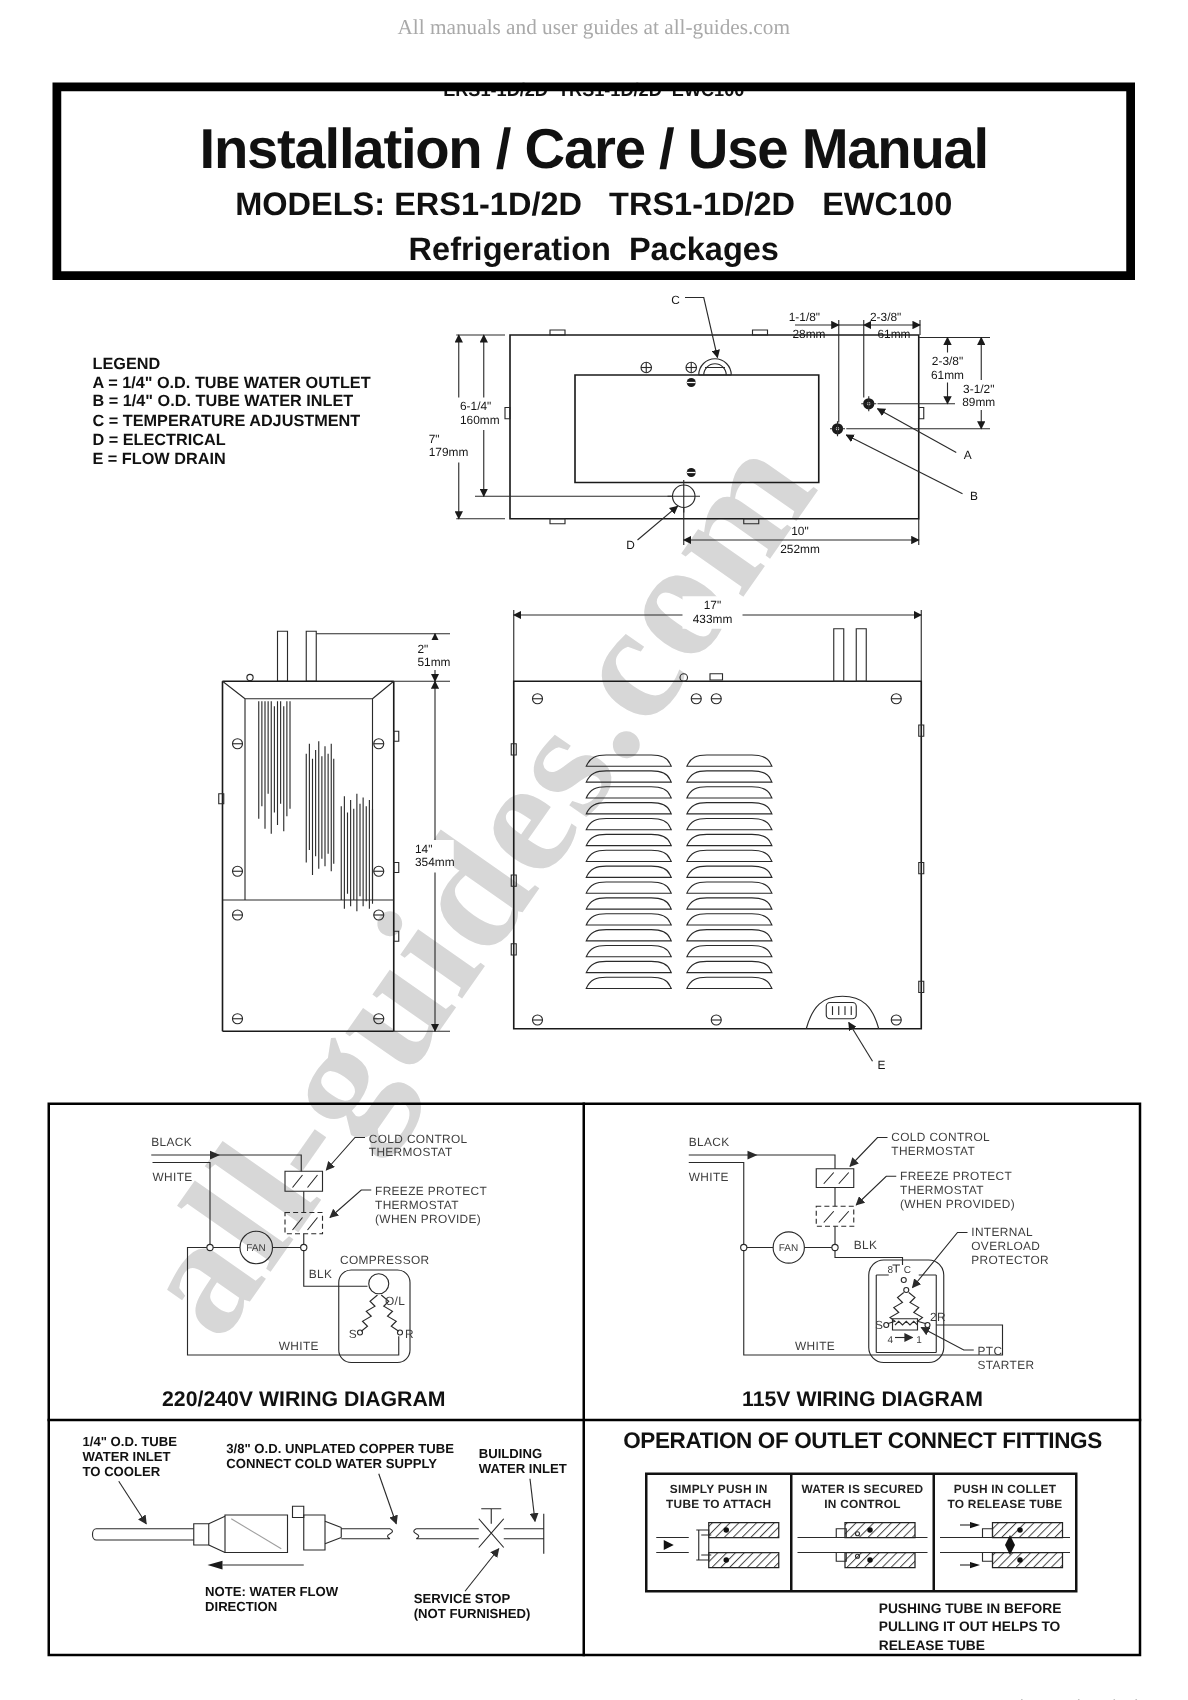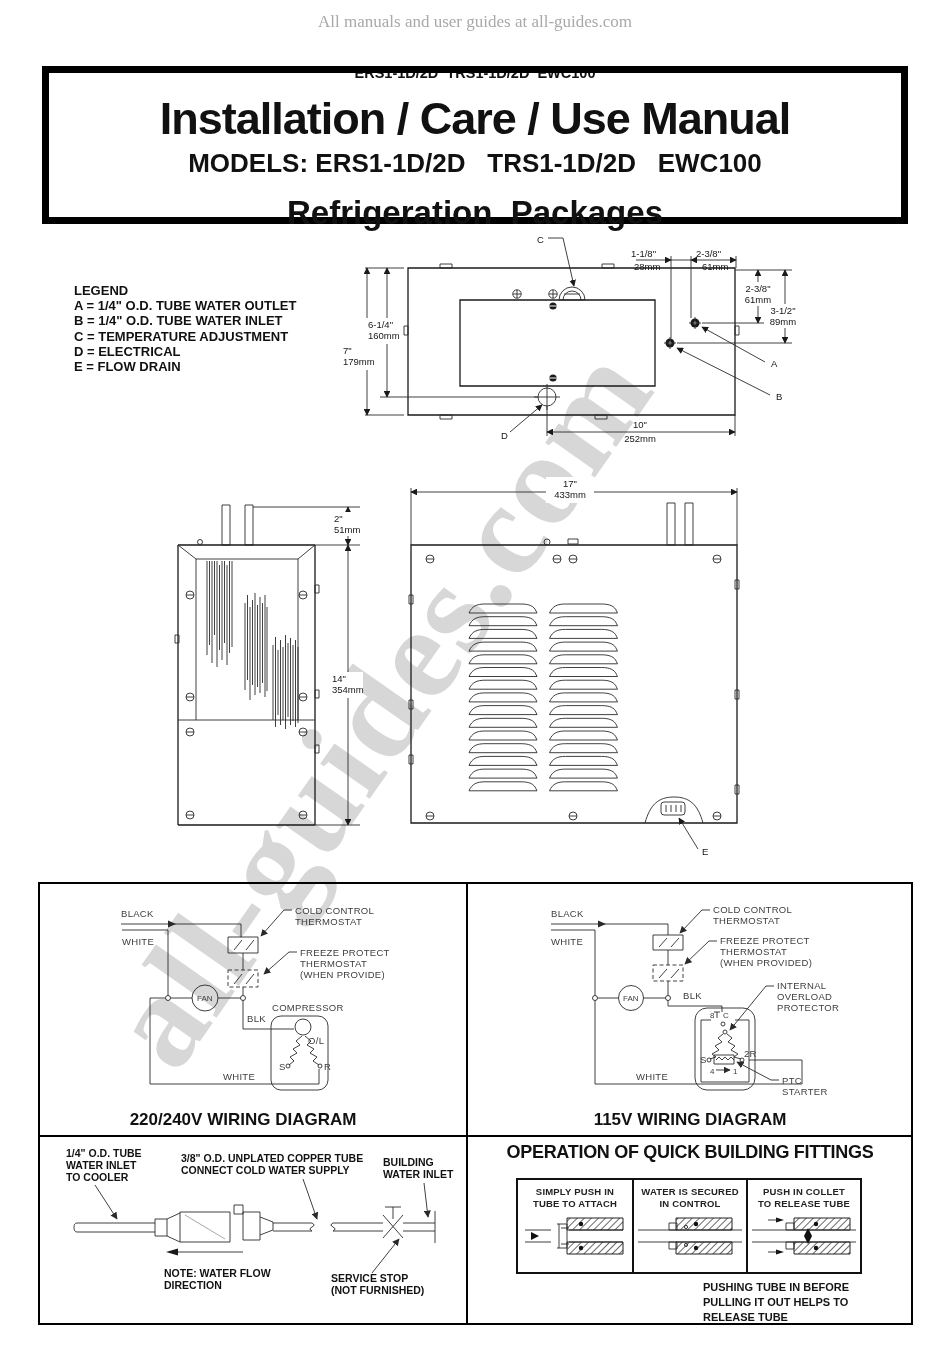--- a/index.html
+++ b/index.html
@@ -13,21 +13,21 @@
             font-family:"Liberation Serif", serif; font-size:17px; color:#a9a9a9; }
   .wm-diag { top:630px; left:-140px; width:1040px; text-align:center; z-index:0;
              font-family:"Liberation Serif", serif; font-weight:bold; font-size:132px;
              color:#d7d7d7; transform:rotate(-55deg); letter-spacing:2px; }
 
   .models-header { top:45px; left:0; width:100%; text-align:center; font-weight:bold; font-size:14.5px; }
 
   .title-box { top:66px; left:42px; width:852px; height:144px; border:7px solid #000; text-align:center; }
   .title-box .t1 { margin-top:20px;  font-size:45px; font-weight:bold; letter-spacing:-1px; }
   .title-box .t2 { margin-top:3px;  font-size:26px; font-weight:bold; }
-  .title-box .t3 { margin-top:15px;  font-size:33px; font-weight:bold; }
+  .title-box .t3 { margin-top:5px;  font-size:26px; font-weight:bold; }
 
   .legend { top:283px; left:74px; font-size:13px; font-weight:bold; line-height:15.2px; }
 
   svg { position:absolute; overflow:visible; }
   svg * { vector-effect:non-scaling-stroke; }
   .ln   { stroke:#1a1a1a; stroke-width:1.3; fill:none; }
   .lt   { stroke:#2a2a2a; stroke-width:0.9; fill:none; }
   .dash { stroke-dasharray:4,2.5; }
   .fillw{ fill:#fff; stroke:none; }
   text  { font-family:"Liberation Sans", sans-serif; }
@@ -448,21 +448,21 @@
       <path d="M233,84 H272 M233,92 H272 M272,84 q4,2 0,4 q-4,2 0,4" class="lt"></path>
       <path d="M293,84 q-4,2 0,4 q4,2 0,4 M293,84 H343 M293,92 H343" class="lt"></path>
       <path d="M343,76 L363,99 M343,99 L363,76" class="lt"></path>
       <path d="M353,68 V80 M345,68 H361" class="lt"></path>
       <path d="M363,84 H395 M363,92 H395 M395,72 V104" class="lt"></path>
       <polygon points="126,113 138,109.5 138,116.5" fill="#1a1a1a"></polygon>
       <line x1="138" y1="113" x2="203" y2="113" class="lt"></line>
     </g>
   </svg>
 
-  <div class="abs qc-title z1" style="left:467px; top:1142px; width:446px;">OPERATION OF QUICK BUILDING FITTINGS</div>
+  <div class="abs qc-title z1" style="left:467px; top:1142px; width:446px;">OPERATION OF OUTLET CONNECT FITTINGS</div>
 
   <div class="abs qc-panels z1" style="left:516px; top:1178px;">
     <div class="qc-panel">
       <div class="qc-label">SIMPLY PUSH IN</div>
       <div class="qc-label">TUBE TO ATTACH</div>
       <svg width="108" height="52" viewBox="0 0 108 52" style="position:static;">
         <defs>
             <pattern id="p1h" width="5" height="5" patternUnits="userSpaceOnUse" patternTransform="rotate(45)">
               <line x1="0" y1="0" x2="0" y2="5" stroke="#444" stroke-width="1.6"></line>
             </pattern>

